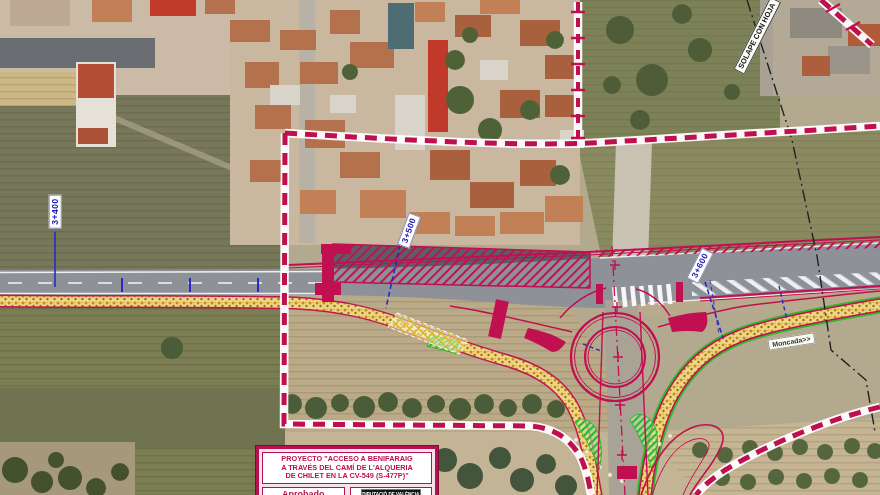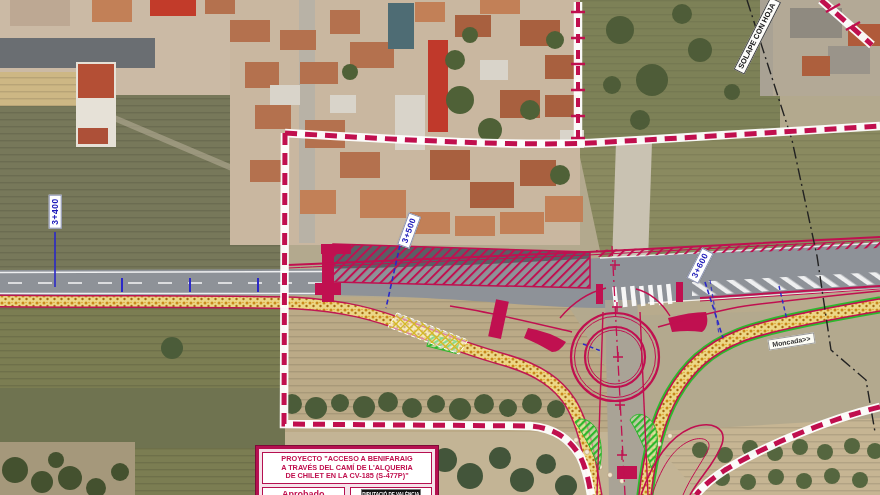--- a/index.html
+++ b/index.html
@@ -366,21 +366,21 @@
 <div class="lbl st" style="left:683px;top:259px;transform:rotate(-63deg);">3+600</div>
 
 <div class="lbl note" style="left:717px;top:30px;transform:rotate(-63deg);">SOLAPE CON HOJA</div>
 
 <div class="lbl dir" style="left:768px;top:336px;transform:rotate(-9deg);">Moncada&gt;&gt;</div>
 
 <div class="titleblock">
   <div class="tb-title">
     <div>PROYECTO "ACCESO A BENIFARAIG</div>
     <div>A TRAVÉS DEL CAMÍ DE L'ALQUERIA</div>
-    <div>DE CHILET EN LA CV-185 (S-477P)"</div>
+    <div>DE CHILET EN LA CV-549 (S-477P)"</div>
   </div>
   <div class="tb-row">
     <div class="tb-cell">Aprobado</div>
     <div class="tb-cell tb-logo">
       <div class="logo-strip">DIPUTACIÓ DE VALÈNCIA</div>
     </div>
   </div>
 </div>
 </div>
 

